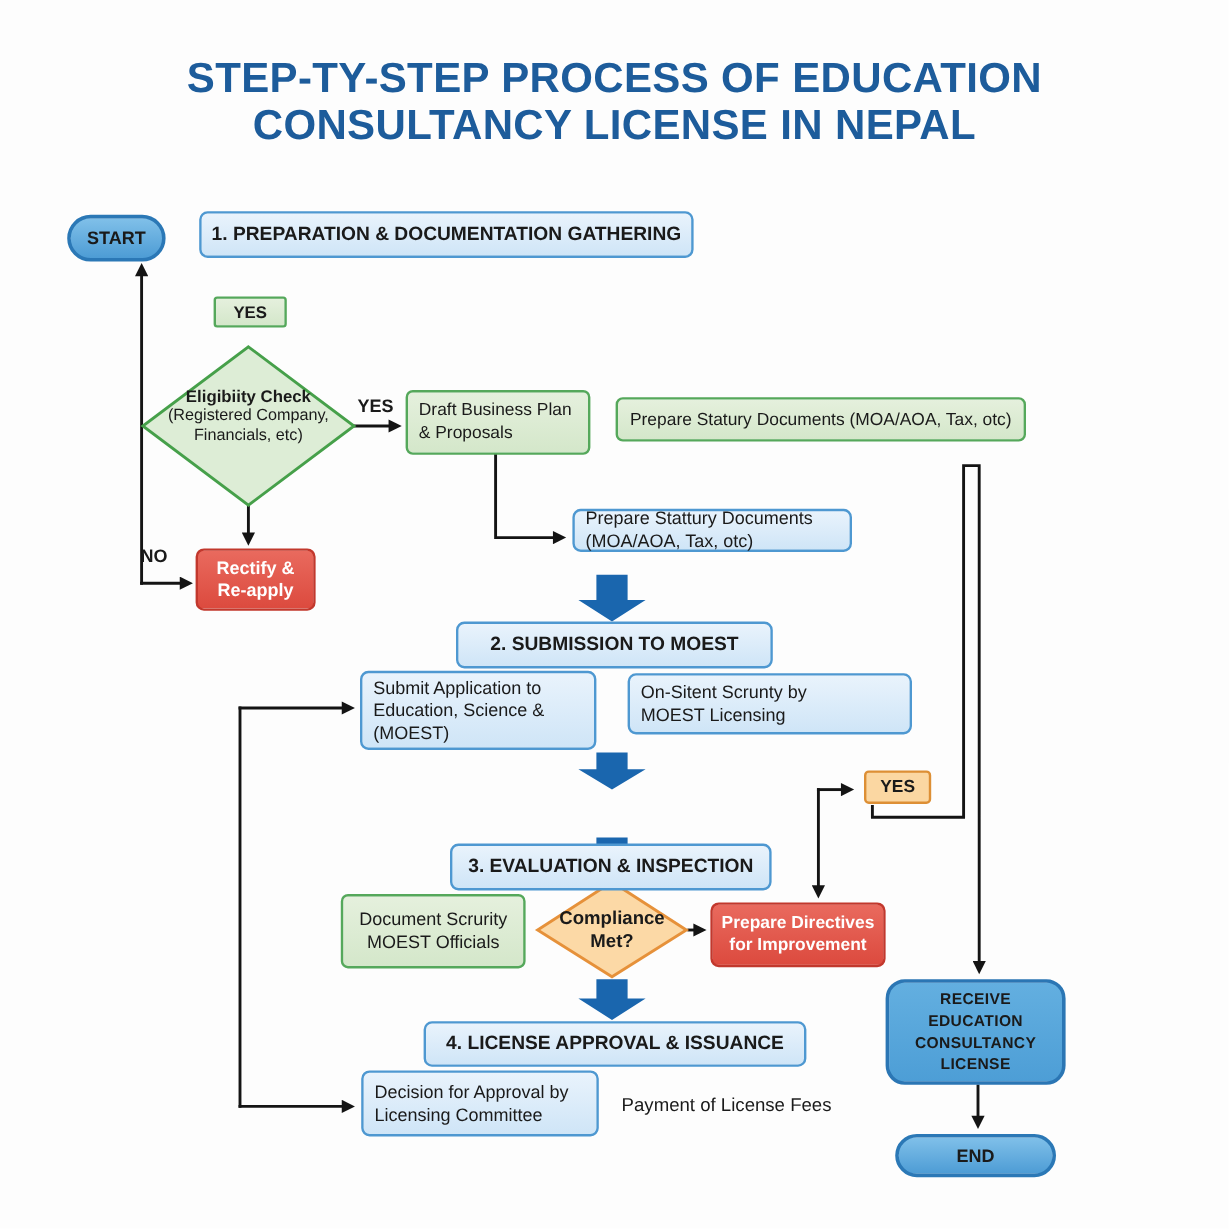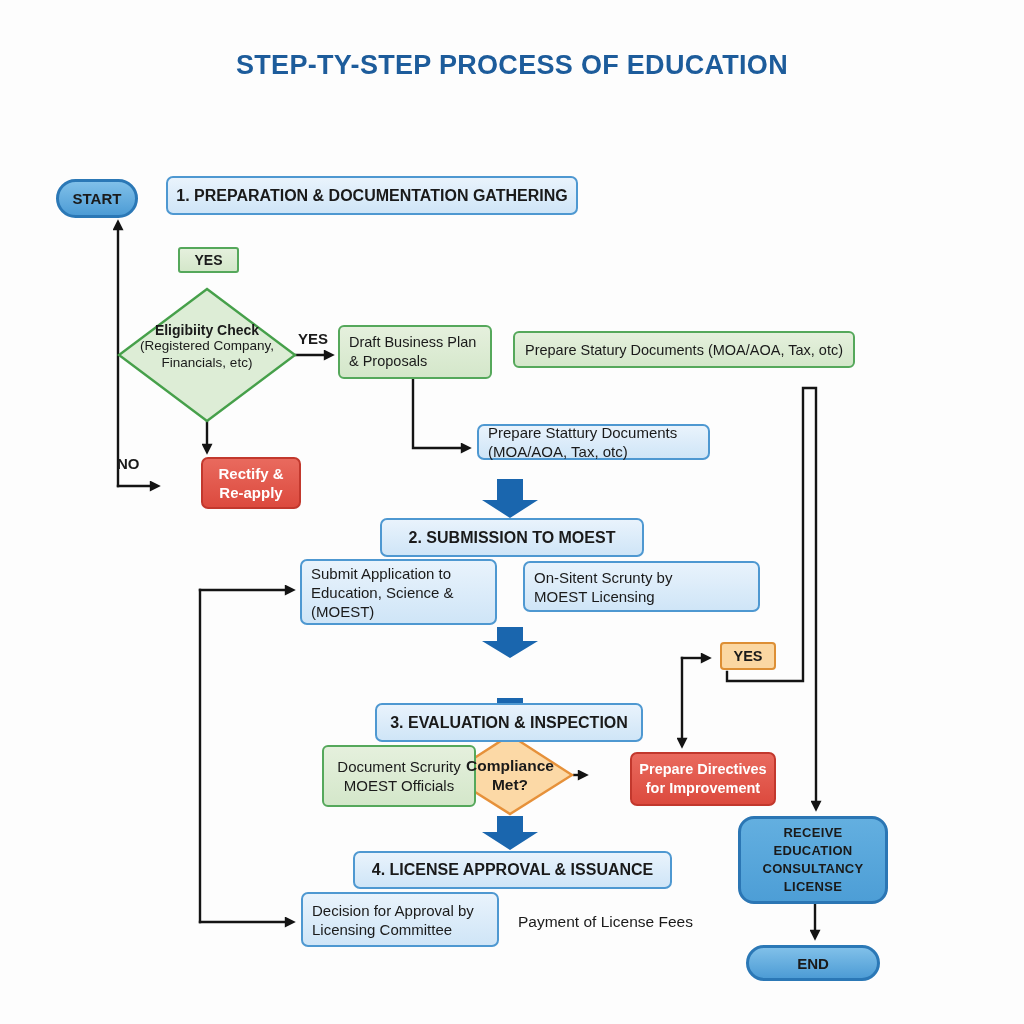--- a/index.html
+++ b/index.html
@@ -4,35 +4,35 @@
 <style>
   html,body{margin:0;padding:0;background:#fff;}
   .stage{
     position:relative;width:1024px;height:1024px;background:#fdfdfd;overflow:hidden;
     font-family:"Liberation Sans",sans-serif;color:#1a1a1a;
   }
   .layer{position:absolute;left:0;top:0;z-index:1;}
   .node{position:absolute;box-sizing:border-box;display:flex;align-items:center;justify-content:center;z-index:2;}
   .pre{white-space:pre-line;}
   .title{position:absolute;left:112px;top:46px;width:800px;text-align:center;z-index:2;
-    font-weight:700;font-size:27px;line-height:39px;color:var(--title-blue,#1d5c9b);letter-spacing:.3px;}
+    font-weight:700;font-size:35px;line-height:39px;color:var(--title-blue,#1d5c9b);letter-spacing:.3px;}
   .blue-box{background:linear-gradient(180deg,#e9f3fc 0%,#cfe5f7 100%);
     border:2px solid var(--box-blue-border,#4e98d1);border-radius:7px;}
   .green-box{background:linear-gradient(180deg,#e5f0dd 0%,#d4e7ca 100%);
     border:2px solid var(--green-border,#55a85b);border-radius:6px;}
   .red-box{background:linear-gradient(180deg,#e96a5e 0%,#dc4a3e 100%);
     border:2px solid #c2382d;border-radius:7px;color:#fff;font-weight:700;}
   .orange-box{background:var(--orange-fill,#fbd7a2);border:2px solid var(--orange-border,#dd8f35);
     border-radius:4px;font-weight:700;}
   .pill{border-radius:20px;background:linear-gradient(180deg,#80c0e9 0%,#4d9cd5 100%);
     border:3px solid #2b78b6;font-weight:700;font-size:15px;}
   .header-box{font-weight:700;font-size:16px;text-align:center;}
   .body-txt{font-size:14.5px;line-height:19px;}
   .left-al{justify-content:flex-start;text-align:left;padding:5px 9px;}
-  .center-al{text-align:center;padding:4px 4px;margin-left:38px;}
+  .center-al{text-align:center;padding:4px 4px;}
   .tag{font-weight:700;font-size:14px;}
   .free-label{position:absolute;z-index:2;font-weight:700;font-size:15px;}
   .diamond-txt{position:absolute;z-index:2;text-align:center;}
   .plain-text{position:absolute;z-index:2;font-size:15.5px;}
 </style>
 </head>
 <body>
 
 <div class="stage">
 
@@ -64,20 +64,21 @@
       <polygon points="497,698 523,698 523,715 538,715 510,733 482,715 497,715"></polygon>
       <polygon points="497,816 523,816 523,832 538,832 510,850 482,832 497,832"></polygon>
     </g>
 
     <polygon points="207,289 295,355 207,421 119,355" fill="#ddedd6" stroke="#46a04a" stroke-width="2.4"></polygon>
     <polygon points="510,735 572,775 510,814 448,775" fill="#fcd9a6" stroke="#e6913a" stroke-width="2.4"></polygon>
   </svg>
 
   <div class="title">
     <div>STEP-TY-STEP PROCESS OF EDUCATION</div>
+    <div>CONSULTANCY LICENSE IN NEPAL</div>
   </div>
 
   <div class="node pill" style="left:56px;top:179px;width:82px;height:39px;">START</div>
 
   <div class="node blue-box header-box" style="left:166px;top:176px;width:412px;height:39px;">1. PREPARATION &amp; DOCUMENTATION GATHERING</div>
 
   <div class="node green-box tag" style="left:178px;top:247px;width:61px;height:26px;border-radius:3px;">YES</div>
 
   <div class="diamond-txt" style="left:117px;top:322px;width:180px;">
     <div style="font-weight:700;font-size:14px;">Eligibiity Check</div>

